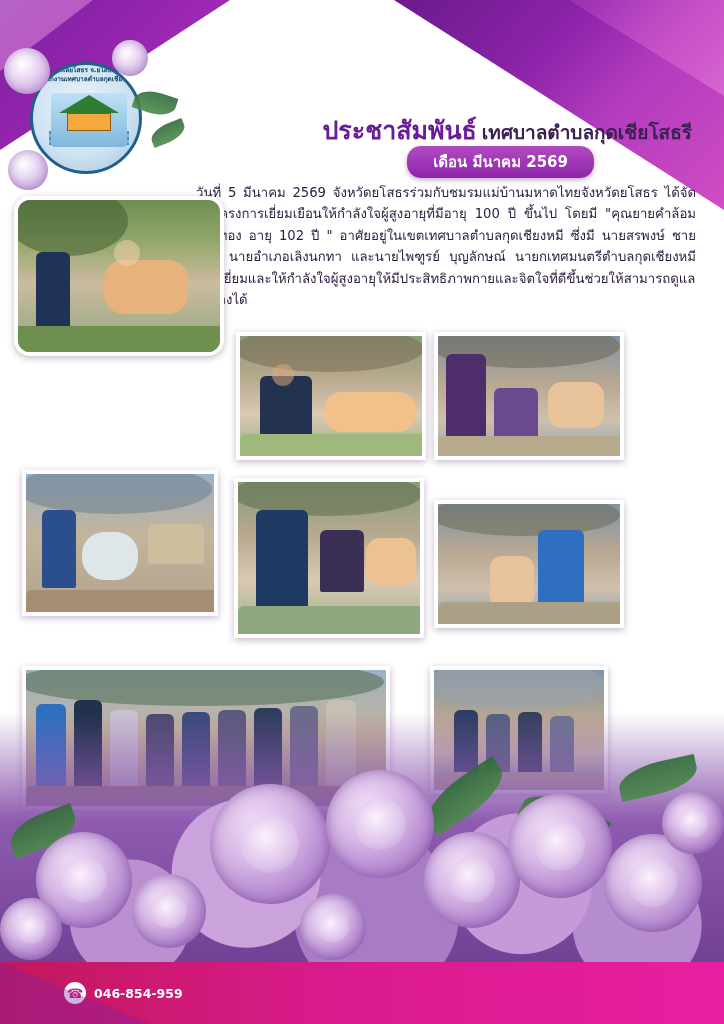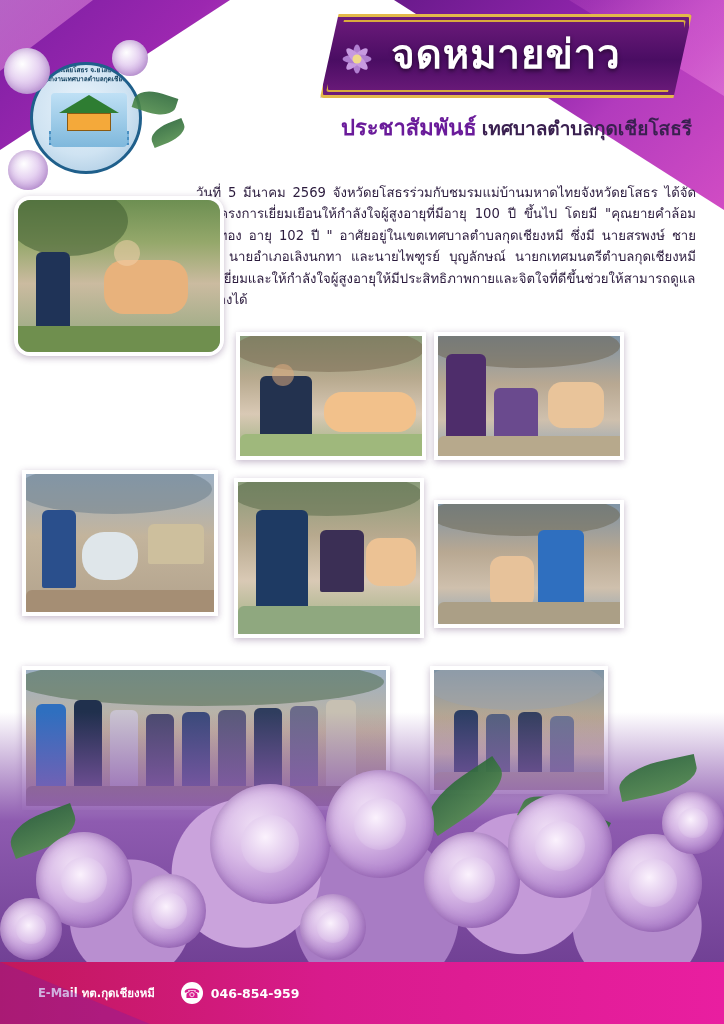--- a/index.html
+++ b/index.html
@@ -79,21 +79,21 @@
   }
 
   
   .subtitle-row {
     position: absolute; top: 110px; left: 180px; right: 32px;
     text-align: right;
     white-space: nowrap;
   }
   .sub-main {
     color: #6a1b9a;
-    font-size: 22px; font-weight: bold;
+    font-size: 25px; font-weight: bold;
     text-shadow: 0 1px 0 rgba(255,255,255,.6);
   }
   .sub-rest {
     color: #3a2050;
     font-size: 19px; font-weight: bold;
   }
   .month-pill {
     position: absolute; top: 146px; right: 130px;
     background: linear-gradient(180deg,#b14bc0 0%, #8e24aa 100%);
     color: #ffffff;
@@ -253,54 +253,41 @@
 </head>
 <body>
 
 <div class="page">
 
   <div class="corner-tr"></div>
   <div class="corner-tr2"></div>
   <div class="corner-tl"></div>
   <div class="corner-tl2"></div>
 
-  <div class="banner-wrap">
-    <div class="banner"></div>
-    <div class="banner-inner"></div>
-    <div class="banner-title">จดหมายข่าว</div>
-    <svg class="banner-flower" viewBox="0 0 60 60">
-      <g transform="translate(30,30)">
-        <ellipse rx="5" ry="16" fill="#b07fd0"></ellipse>
-        <ellipse rx="5" ry="16" fill="#c79ae0" transform="rotate(45)"></ellipse>
-        <ellipse rx="5" ry="16" fill="#b07fd0" transform="rotate(90)"></ellipse>
-        <ellipse rx="5" ry="16" fill="#c79ae0" transform="rotate(135)"></ellipse>
-        <circle r="5" fill="#f0d98a"></circle>
-      </g>
-    </svg>
-  </div>
 
   <div class="logo">
     <div class="water"></div>
     <div class="emblem"></div>
     <div class="roof"></div>
     <div class="house"></div>
     <div class="ring-text rt-top">สำนักงานเทศบาลตำบลกุดเชียงหมี</div>
     <div class="ring-text rt-bot">อ.เลิยโสธร จ.ยโสธร</div>
   </div>
 
   <div class="side-flower" style="left:4px; top:48px; width:46px; height:46px;"></div>
   <div class="side-flower" style="left:112px; top:40px; width:36px; height:36px;"></div>
   <div class="side-flower" style="left:8px; top:150px; width:40px; height:40px;"></div>
   <div class="leaf" style="left:134px; top:92px; width:42px; height:22px; transform:rotate(18deg);"></div>
   <div class="leaf" style="left:150px; top:124px; width:36px; height:18px; transform:rotate(-22deg);"></div>
 
   <div class="subtitle-row">
     <span class="sub-main">ประชาสัมพันธ์</span>
     <span class="sub-rest">เทศบาลตำบลกุดเชียโสธรี</span>
   </div>
+  <div class="month-pill">เดือน มีนาคม 2569</div>
 
   <div class="body-text">วันที่ 5 มีนาคม 2569 จังหวัดยโสธรร่วมกับชมรมแม่บ้านมหาดไทยจังหวัดยโสธร ได้จัดทำโครงการเยี่ยมเยือนให้กำลังใจผู้สูงอายุที่มีอายุ 100 ปี ขึ้นไป โดยมี "คุณยายคำล้อม   ป้องทอง  อายุ 102 ปี "  อาศัยอยู่ในเขตเทศบาลตำบลกุดเชียงหมี ซึ่งมี นายสรพงษ์   ชายแก้ว นายอำเภอเลิงนกทา  และนายไพฑูรย์  บุญลักษณ์ นายกเทศมนตรีตำบลกุดเชียงหมี  ร่วมเยี่ยมและให้กำลังใจผู้สูงอายุให้มีประสิทธิภาพกายและจิตใจที่ดีขึ้นช่วยให้สามารถดูแลตนเองได้</div>
 
   <div class="photo p1">
     <div class="ph-inner ph-a">
       <div class="blob" style="left:-10px; top:-14px; width:120px; height:70px; background:#3f5d32;"></div>
       <div class="fig" style="left:18px; top:52px; width:34px; height:78px; background:#1f3357;"></div>
       <div class="fig" style="left:86px; top:60px; width:84px; height:54px; background:#e8b27c; border-radius:20px;"></div>
       <div class="blob" style="left:96px; top:40px; width:26px; height:26px; background:#f0cfa7;"></div>
       <div class="fig" style="left:0; bottom:0; width:210px; height:26px; background:#6f8f4e; border-radius:0;"></div>
@@ -396,19 +383,18 @@
   <div class="rose" style="left:424px; bottom:96px;  width:96px;  height:96px;"></div>
   <div class="rose" style="left:508px; bottom:126px; width:104px; height:104px;"></div>
   <div class="rose" style="left:604px; bottom:92px;  width:98px;  height:98px;"></div>
   <div class="rose" style="left:0px;   bottom:64px;  width:62px;  height:62px;"></div>
   <div class="rose" style="left:300px; bottom:64px;  width:66px;  height:66px;"></div>
   <div class="rose" style="left:662px; bottom:170px; width:62px;  height:62px;"></div>
 
   <div class="footer">
     <div class="footer-curve"></div>
     <div class="footer-left">
-      <div>E-Mail ทต.กุดเชียงหมี</div>
     </div>
     <div class="phone-chip">☎</div>
     <div class="phone-num">046-854-959</div>
   </div>
 
 </div>
 
 </body></html>

